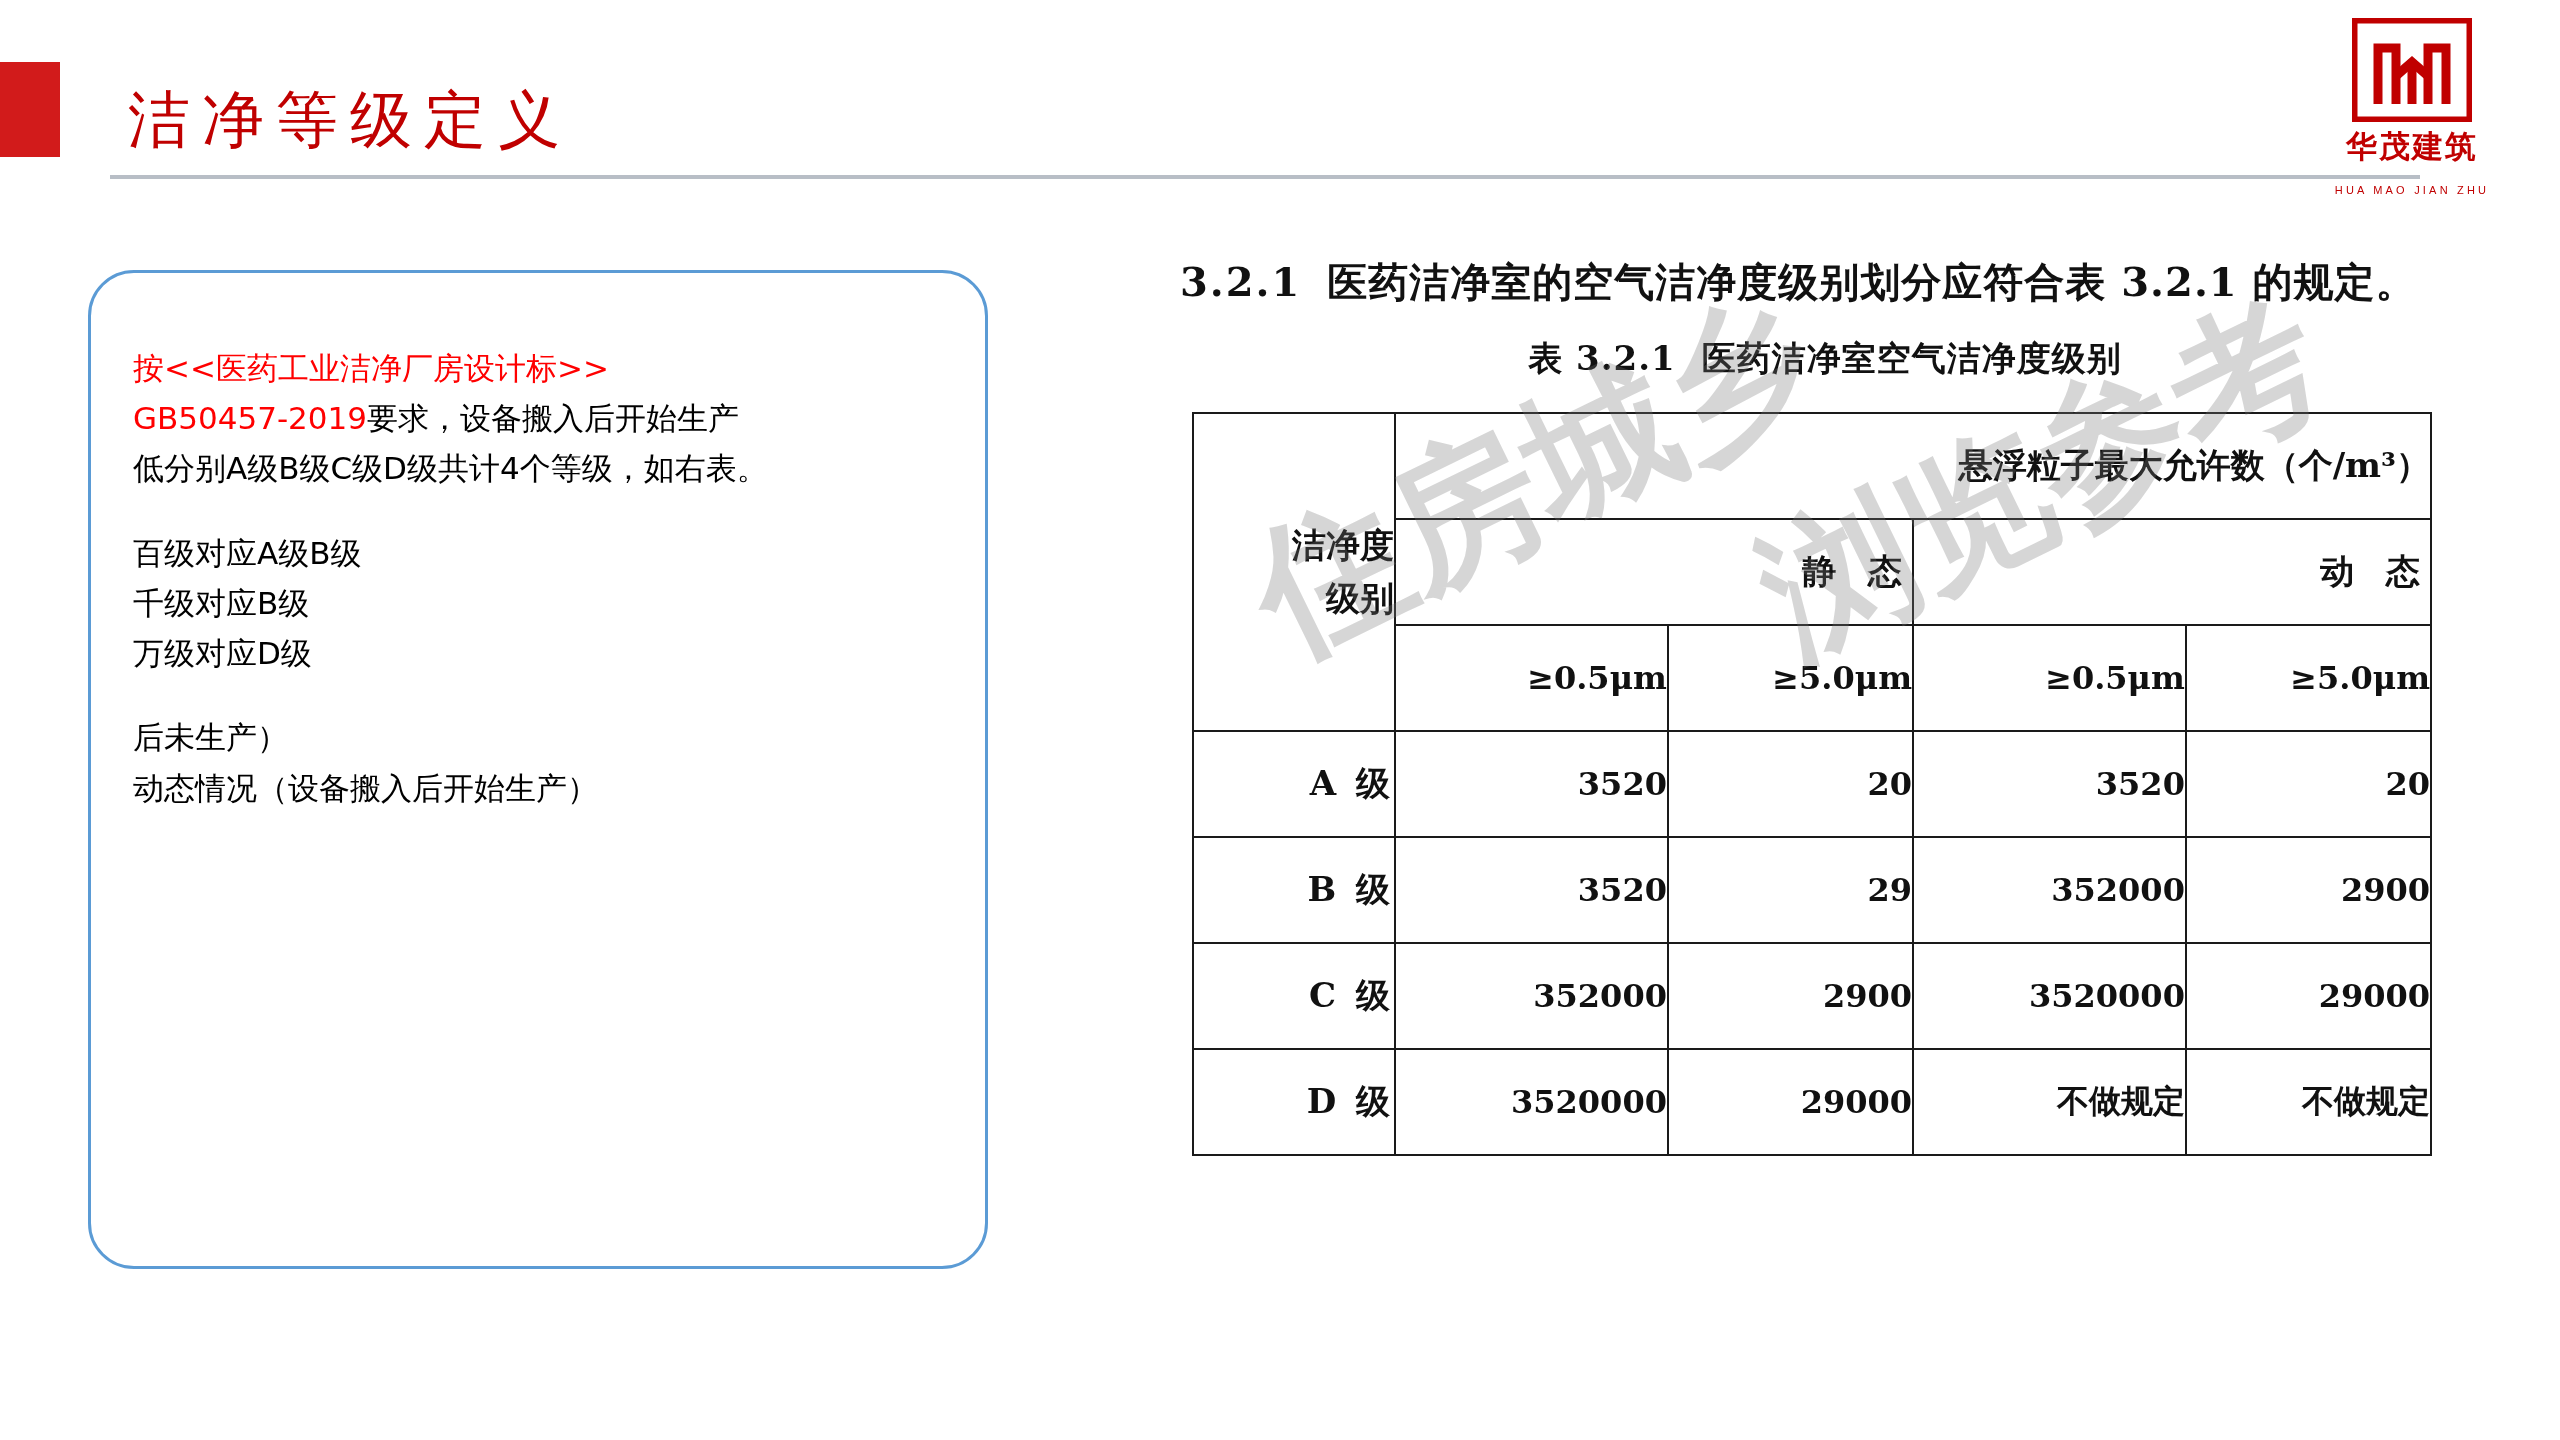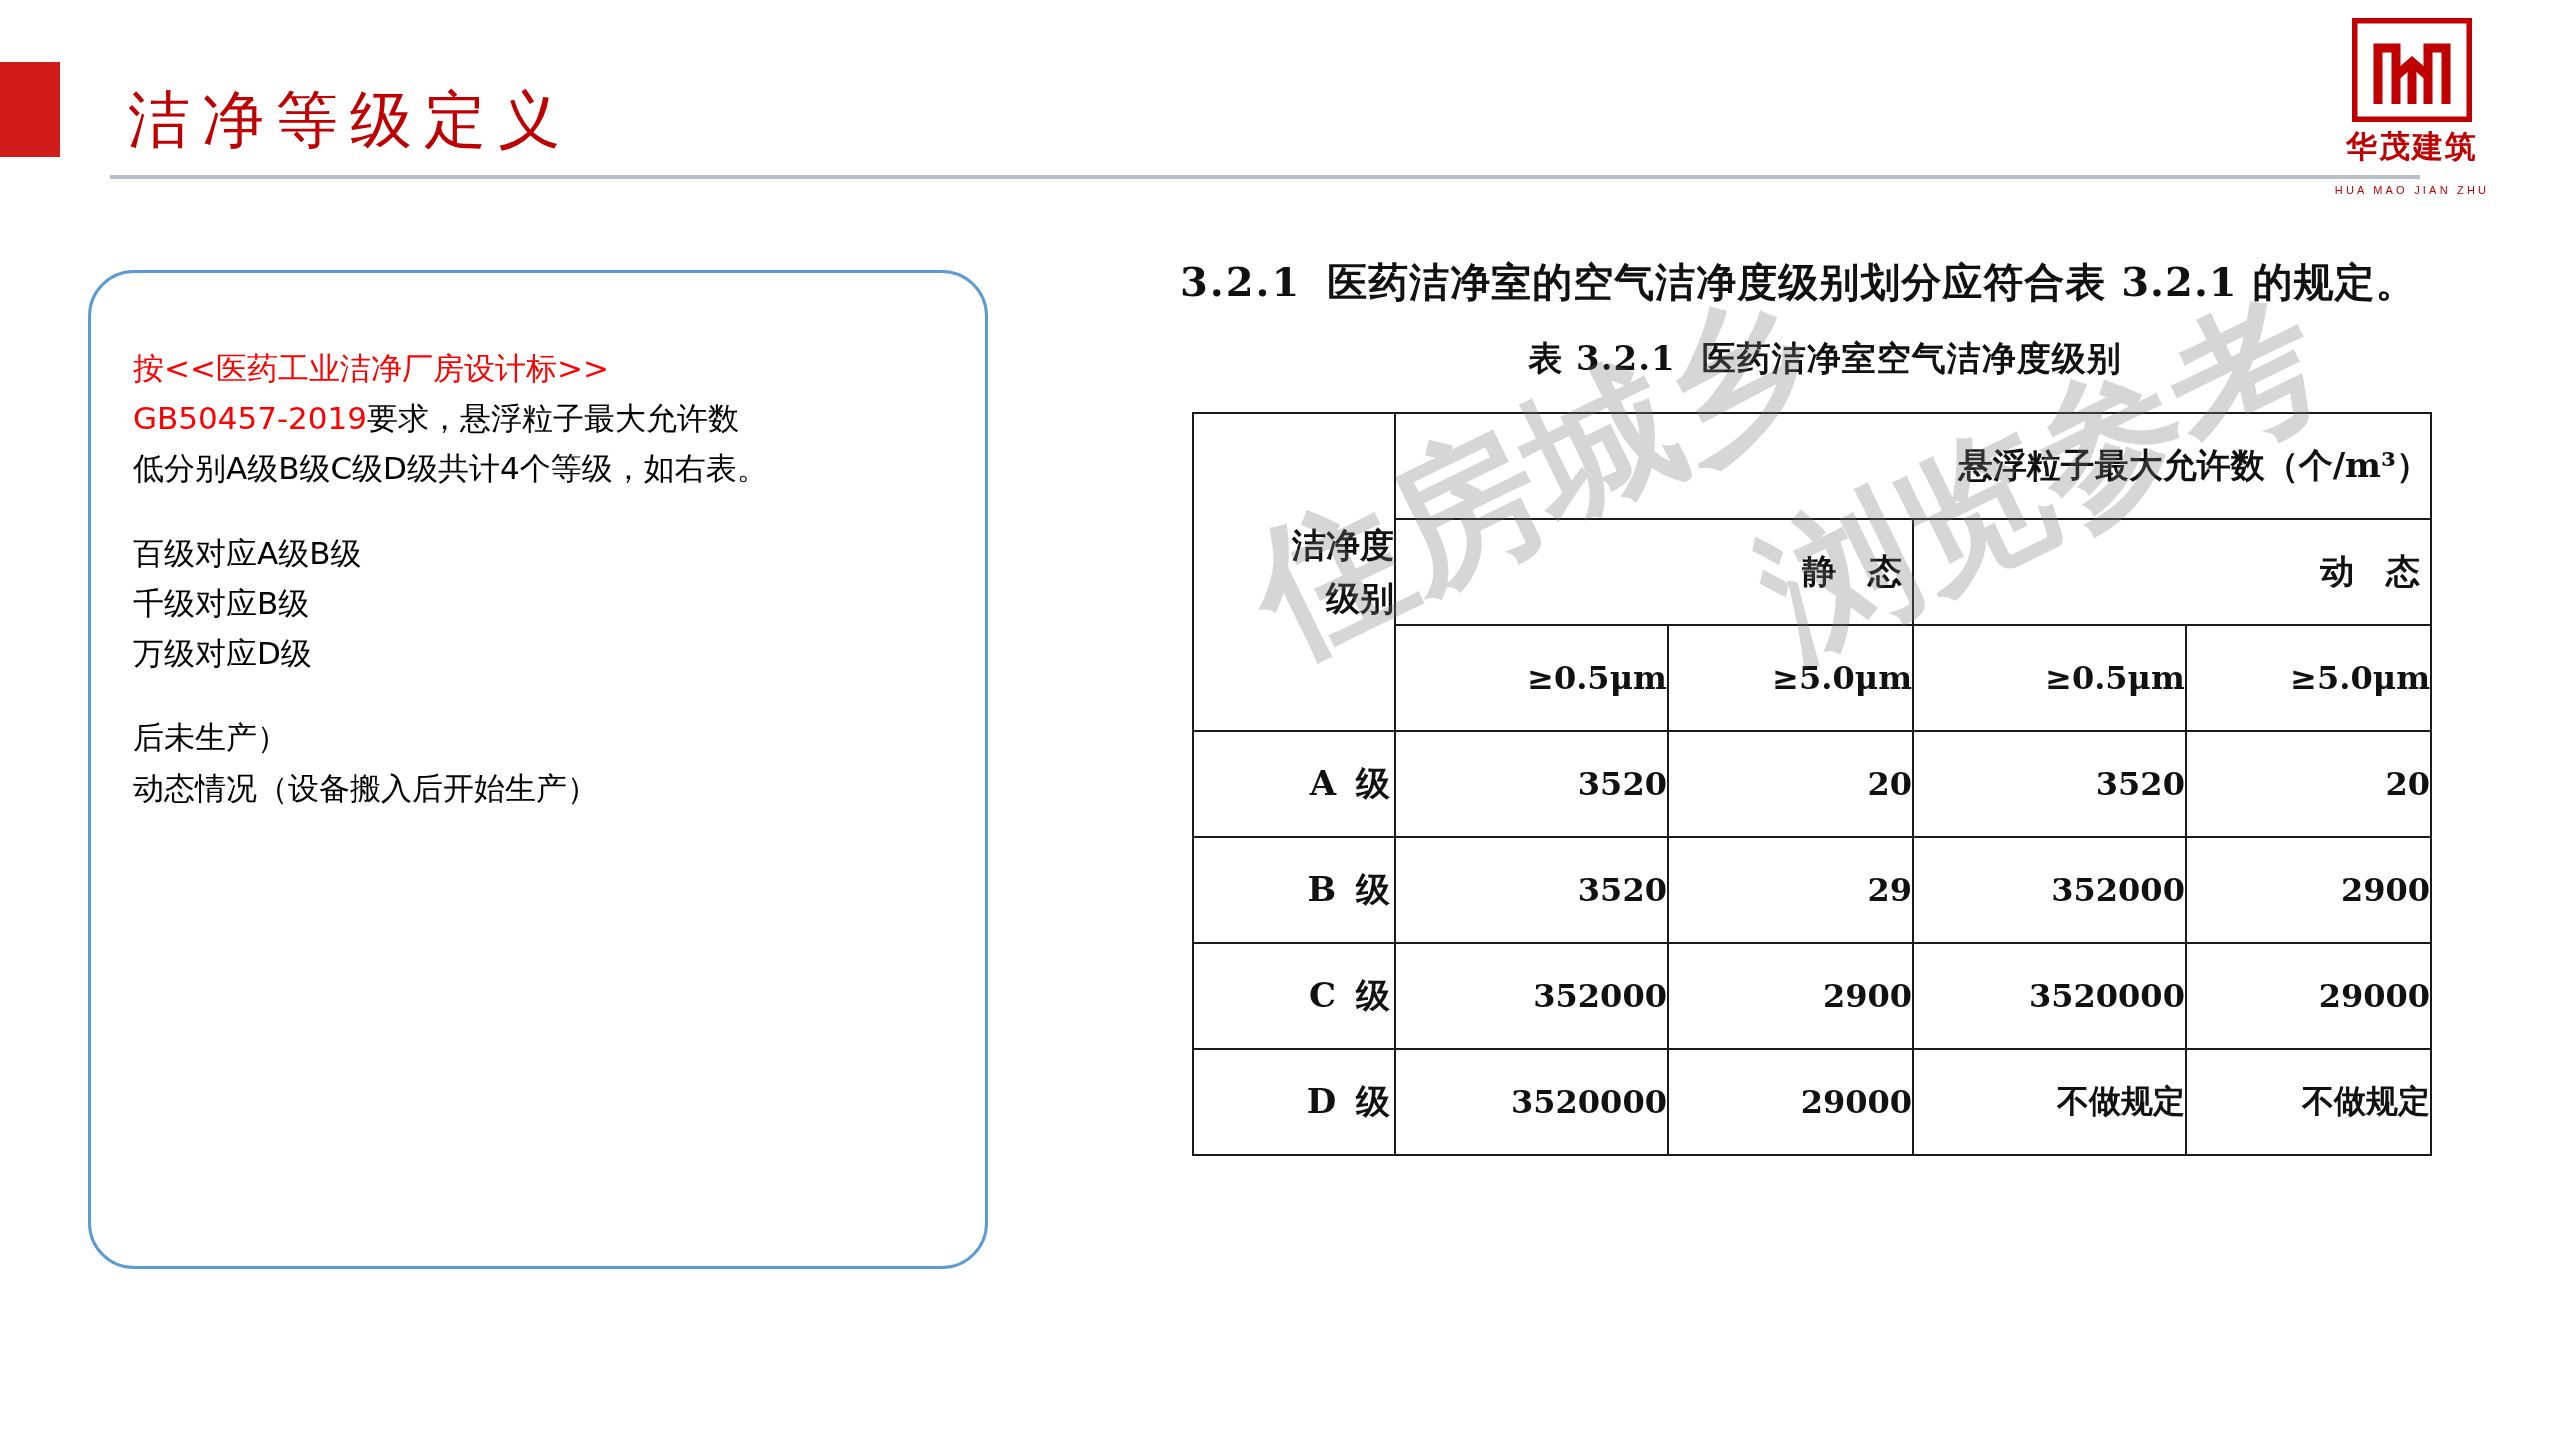--- a/index.html
+++ b/index.html
@@ -198,21 +198,21 @@
       <path d="M60 44 L60 86" fill="none" stroke="#c00000" stroke-width="9"></path>
     </svg>
   </div>
   <div class="logo-name">华茂建筑</div>
   <div class="logo-pinyin">HUA MAO JIAN ZHU</div>
 </div>
 
 <div class="textbox">
   <div class="textbox-inner">
     <div class="para red">按&lt;&lt;医药工业洁净厂房设计标&gt;&gt;</div>
-    <div class="para"><span style="color:#ff0000">GB50457-2019</span><span>要求，悬浮粒子最大允许数</span></div>
+    <div class="para"><span style="color:#ff0000">GB50457-2019</span><span>要求，设备搬入后开始生产</span></div>
     <div class="para">低分别A级B级C级D级共计4个等级，如右表。</div>
     <div class="gap"></div>
     <div class="para">百级对应A级B级</div>
     <div class="para">千级对应B级</div>
     <div class="para">万级对应D级</div>
     <div class="gap"></div>
     <div class="para">后未生产）</div>
     <div class="para">动态情况（设备搬入后开始生产）</div>
   </div>
 </div>

